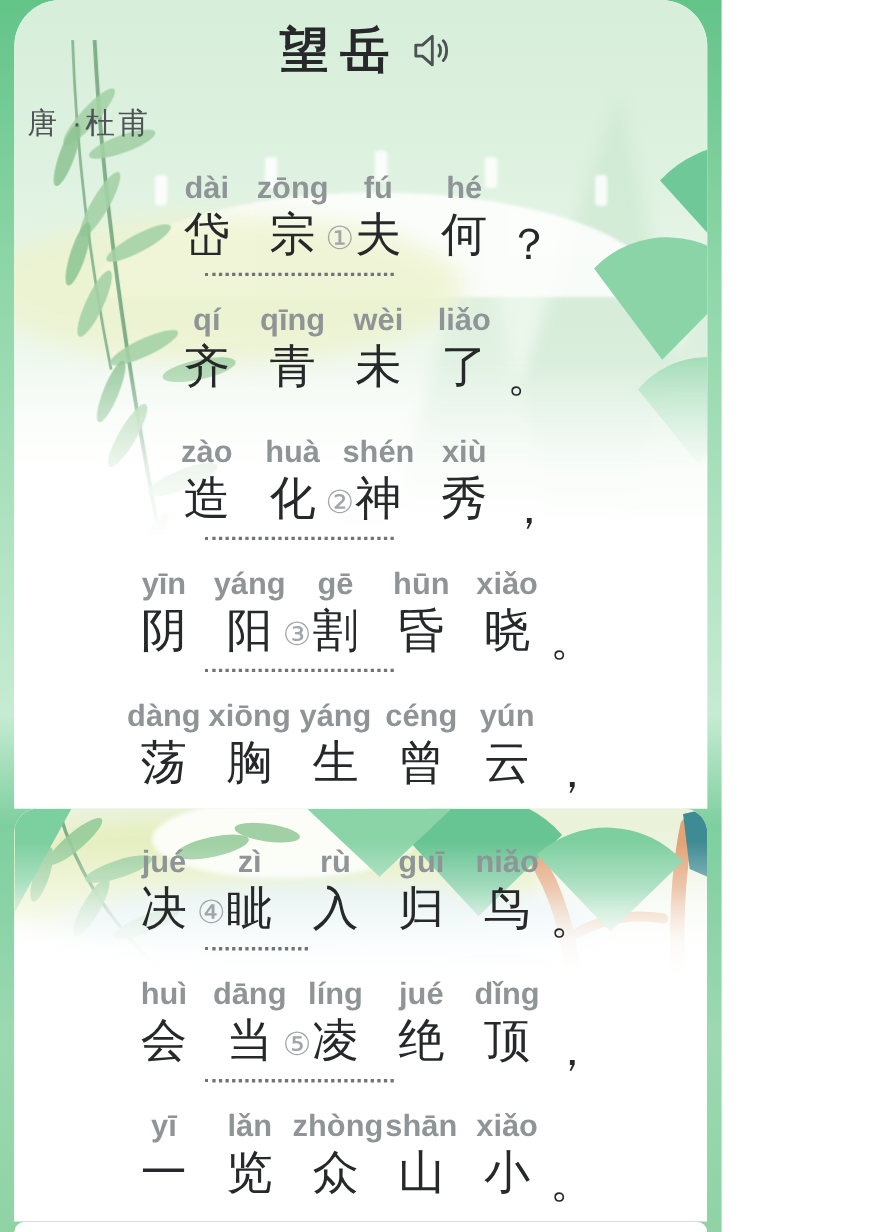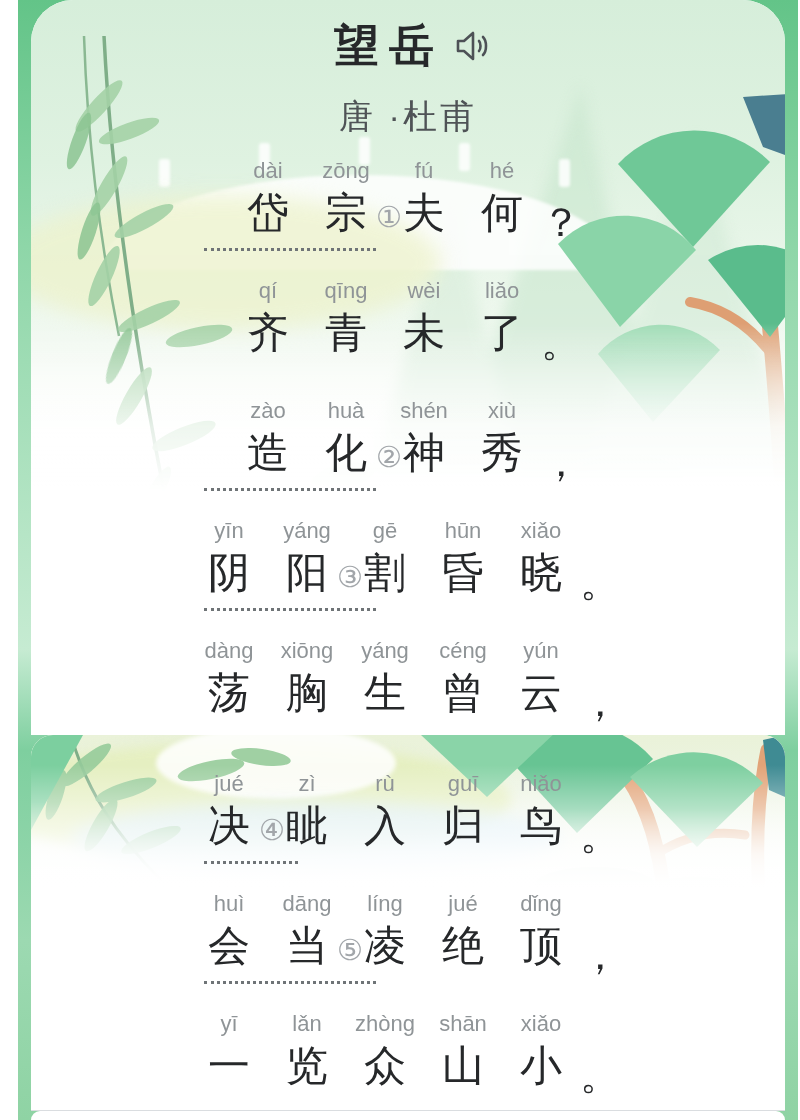--- a/index.html
+++ b/index.html
@@ -1,19 +1,19 @@
 <!DOCTYPE html>
 <html><head>
 <meta charset="utf-8">
 <style>
   html,body{margin:0;padding:0;}
   body{width:800px;height:1120px;overflow:hidden;background:#fff;
        font-family:"Liberation Sans","DejaVu Sans",sans-serif;}
-  .frame{position:relative;width:780px;height:1120px;
-         background:linear-gradient(180deg,#63c488 0%,#8ed6a8 22%,#c6ebd2 58%,#7ecf9f 67%,#9cd9b1 84%,#8fd3a4 100%);margin-left:18px;}
+  .frame{position:relative;width:656px;height:1120px;
+         background:linear-gradient(180deg,#63c488 0%,#8ed6a8 22%,#c6ebd2 58%,#7ecf9f 67%,#9cd9b1 84%,#8fd3a4 100%);}
   .card{position:absolute;left:13px;right:13px;background:#fff;overflow:hidden;}
   .card1{top:0;height:735px;border-radius:42px 42px 0 0;}
   .card2{top:735px;height:375px;border-radius:22px 22px 0 0;border-bottom:1px solid #dadde0;}
   .card3{top:1111px;height:9px;border-radius:10px 10px 0 0;}
 
   
   .bg1{position:absolute;inset:0;
        background:linear-gradient(180deg,#d6eeda 0%,#dff2e1 22%,#ecf7ec 40%,#f9fcf8 55%,#fff 64%);}
   .mountains{position:absolute;left:300px;top:50px;width:470px;height:430px;filter:blur(7px);opacity:.55;}
   .bridge{position:absolute;left:70px;top:133px;width:520px;height:130px;opacity:.85;filter:blur(1.5px);}
@@ -49,30 +49,30 @@
           -webkit-mask-image:linear-gradient(180deg,#000 45%,rgba(0,0,0,.3) 80%,transparent 100%);
           mask-image:linear-gradient(180deg,#000 45%,rgba(0,0,0,.3) 80%,transparent 100%);}
   .fade2{position:absolute;inset:0;
          background:linear-gradient(180deg,rgba(255,255,255,0) 30px,rgba(255,255,255,.85) 120px,#fff 155px);}
 
   
   .title-row{position:absolute;left:0;right:0;top:16px;display:flex;justify-content:center;
              align-items:center;gap:10px;}
   .title{font-size:45px;font-weight:700;color:#26282a;letter-spacing:10px;text-indent:10px;}
   .speaker-btn{border:none;background:transparent;padding:0;cursor:pointer;display:flex;}
-  .author{position:absolute;left:0;right:0;top:94px;text-align:center;font-size:34px;
-          color:#4f5356;letter-spacing:3px;}
+  .author{position:absolute;left:0;right:0;top:94px;font-size:27px;
+          color:#4f5356;letter-spacing:3px;padding-left:12px;}
 
   .lines{position:absolute;left:0;right:0;}
   .lines1{top:156px;}
   .lines2{top:34px;}
   .poem-line{position:relative;height:120px;}
   .syl-row{display:flex;justify-content:center;}
   .syl{position:relative;width:78px;text-align:center;}
-  .pinyin{height:30px;line-height:30px;font-size:22px;color:#8f9497;}
+  .pinyin{height:30px;line-height:30px;font-size:28px;color:#8f9497;font-weight:bold;}
   .hanzi{height:58px;line-height:54px;font-size:42px;font-weight:500;color:#26282a;}
   .punct{width:46px;display:flex;align-items:flex-end;justify-content:flex-start;
          padding-bottom:2px;font-size:40px;font-weight:500;color:#26282a;line-height:1;}
   .ann{position:absolute;right:-17px;bottom:12px;font-size:29px;color:#a2a6aa;line-height:1;font-weight:400;}
   .dotline{position:absolute;left:173px;border-bottom:3px dotted #6f7477;height:0;}
 </style>
 </head>
 <body>
 
 <div class="frame">

